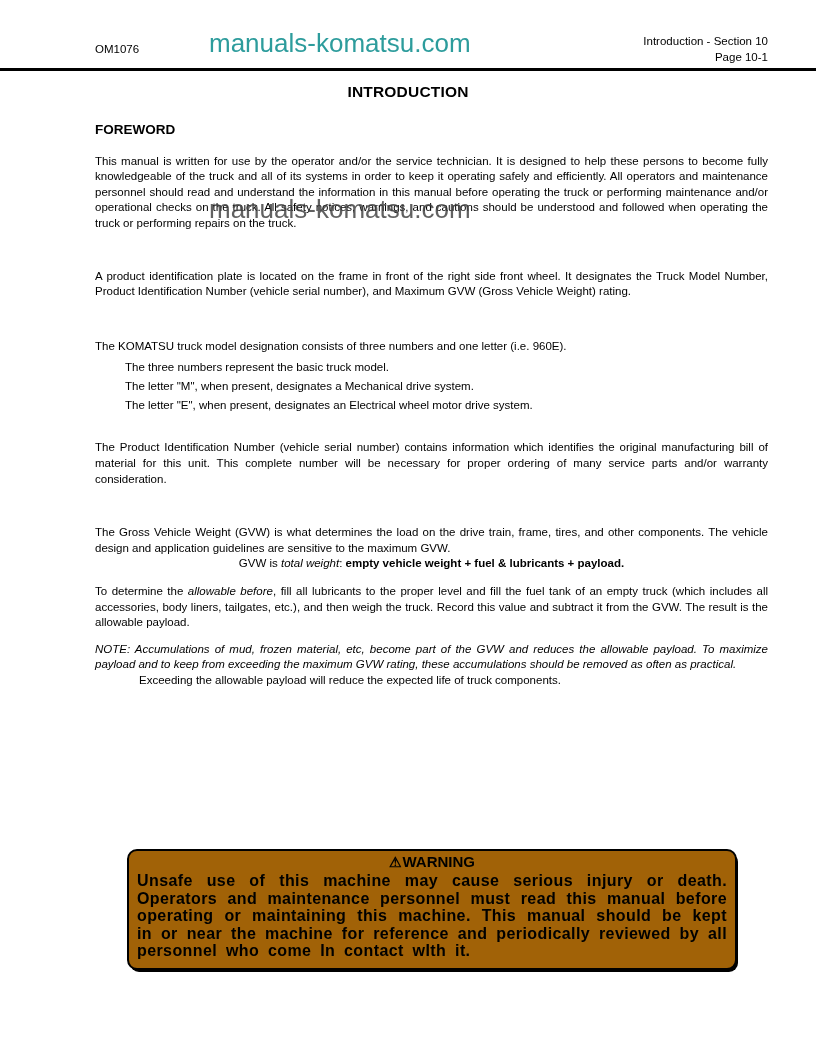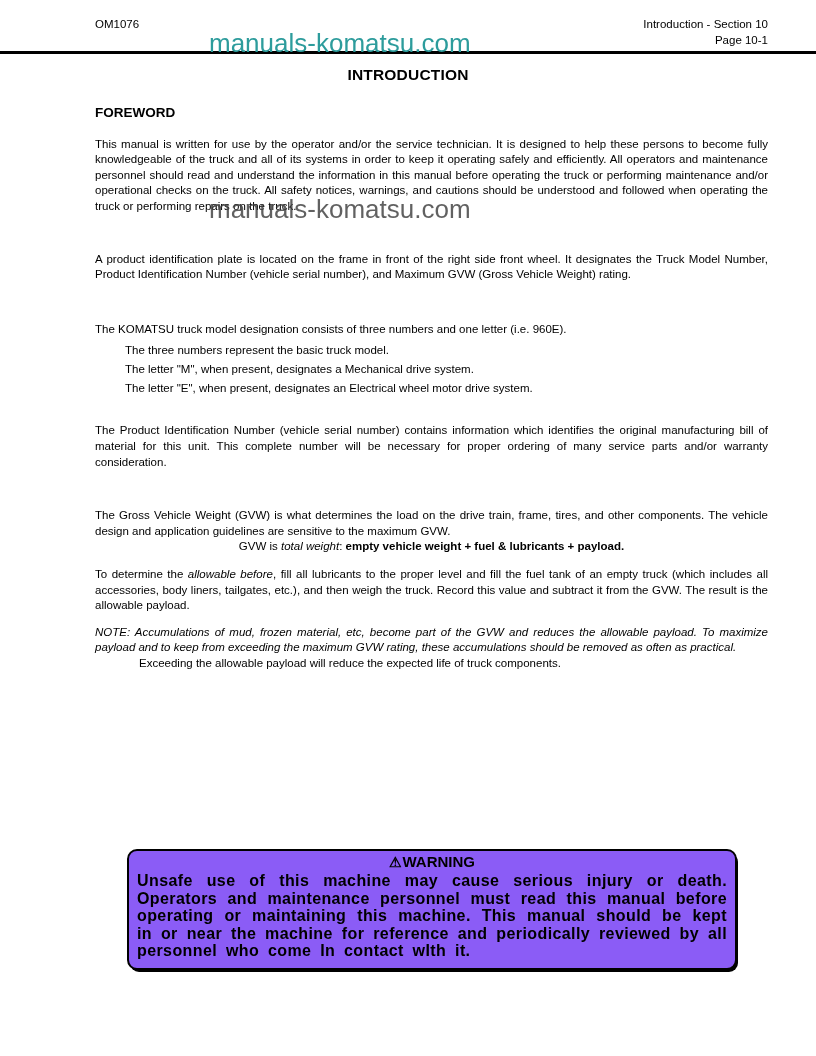--- a/index.html
+++ b/index.html
@@ -25,22 +25,22 @@
     pointer-events: none;
     z-index: 5;
   }
   .wm-top  { top: 30px;  color: #2d9c9c; }
   .wm-body { top: 196px; color: #3f3f3f; opacity: 0.82; }
 
   
   .header {
     display: flex;
     justify-content: space-between;
-    align-items: flex-start;
-    padding: 16px 48px 0 95px;
+    align-items: center;
+    padding: 33px 48px 0 95px;
     font-size: 11.5px;
     line-height: 16px;
   }
   .header-right { text-align: right; }
 
   .rule {
     margin-top: 3px;
     height: 3px;
     background: #000;
     width: 100%;
@@ -82,21 +82,21 @@
 
   
   .warning-box {
     position: absolute;
     left: 127px;
     top: 849px;
     width: 610px;
     border: 2px solid #000;
     border-radius: 10px;
     box-shadow: 2px 3px 0 -1px #000;
-    background: #8b5cf6;
+    background: #a16207;
     padding: 2px 8px 8px 8px;
     z-index: 2;
   }
   .warning-title {
     text-align: center;
     font-weight: bold;
     font-size: 15px;
     line-height: 18px;
   }
   .warning-icon { font-size: 14px; margin-right: 1px; }

